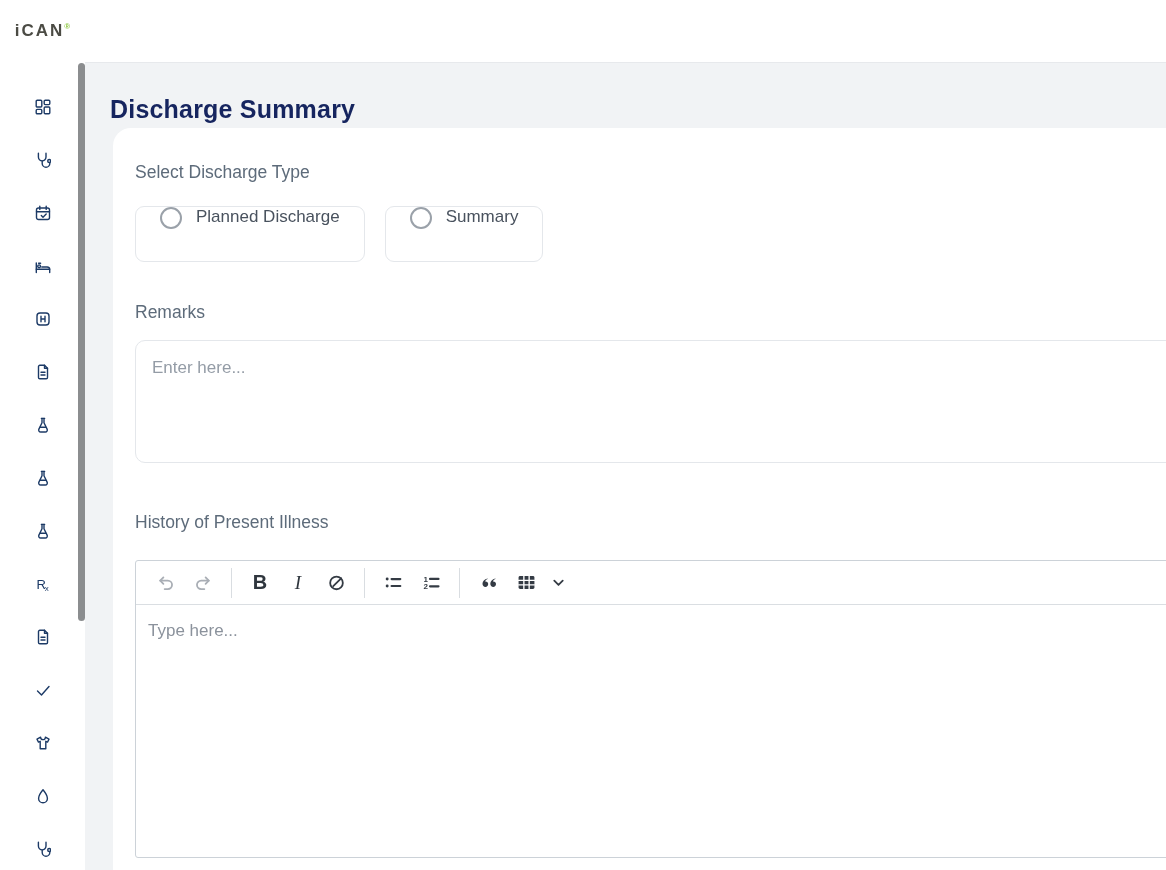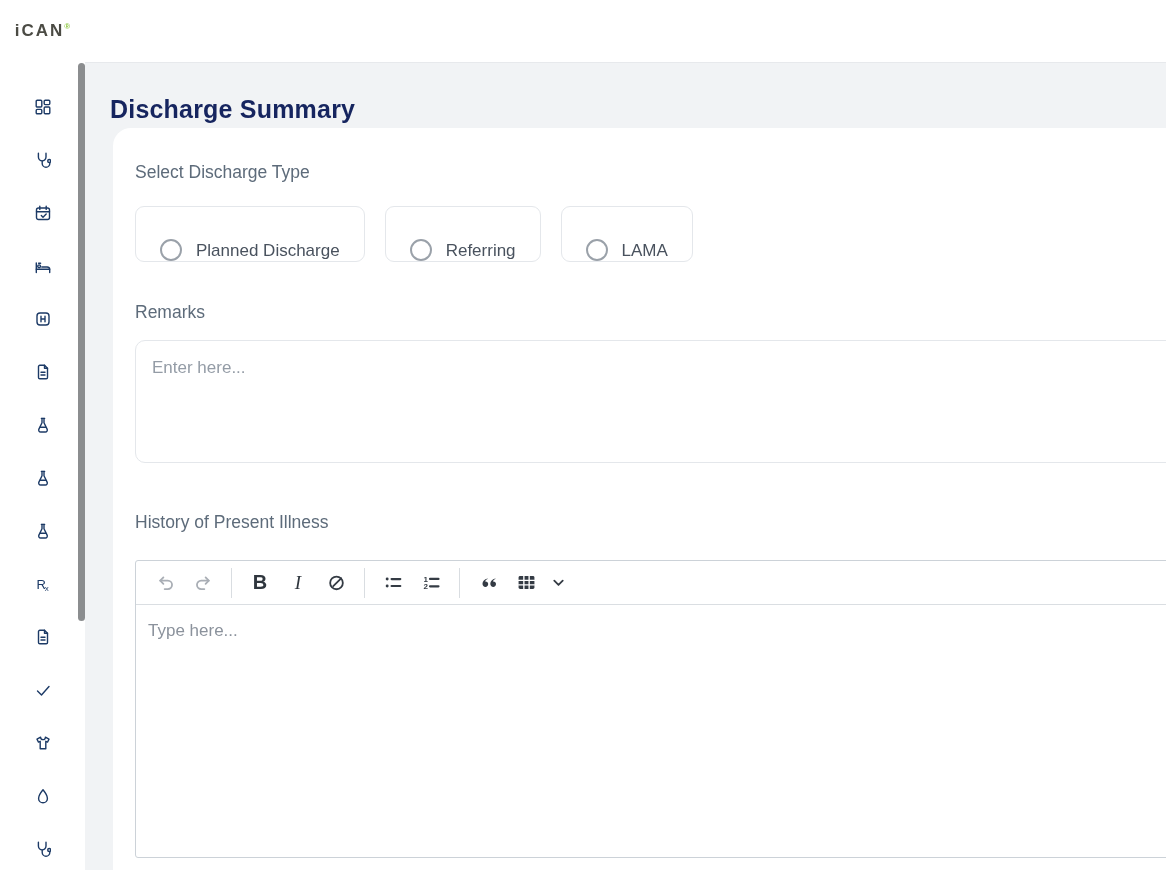--- a/index.html
+++ b/index.html
@@ -30,21 +30,21 @@
   .page-title { position:absolute; left:25px; top:20px; font-size:25px; font-weight:700;
     color:#16255f; letter-spacing:.2px;margin-top:12px; }
 
   .card { position:absolute; left:28px; top:65px; width:1400px; height:1100px;
     background:#ffffff; border-radius:18px 0 0 0; padding:34px 0 0 22px; }
 
   .field-label { color:#5d6b7a; font-size:17.5px; }
 
   .options { display:flex; gap:20px; margin-top:23px; }
   .option { height:56px; background:#fff; border:1px solid #e4e7eb; border-radius:9px;
-    display:flex; align-items:flex-end; gap:14px; padding:0 24px;
+    display:flex; align-items:flex-start; gap:14px; padding:0 24px;
     font-size:17px; color:#49525e; cursor:pointer; white-space:nowrap; }
   .radio { width:22px; height:22px; border:2px solid #9aa1a9; border-radius:50%;
     background:#fff; flex:0 0 auto; }
 
   .remarks-label { margin-top:40px; }
   .remarks-input { display:block; margin-top:17px; width:1240px; height:123px;
     border:1px solid #e4e7eb; border-radius:10px; padding:17px 16px;
     font-family:"Liberation Sans",sans-serif; font-size:17px; color:#3c4450;
     resize:none; outline:none; background:#fff; }
   .remarks-input::placeholder { color:#949ca6; }
@@ -193,25 +193,21 @@
 
     <div class="field-label">Select Discharge Type</div>
 
     <div class="options">
       <div class="option">
         <span class="radio"></span>
         <span>Planned Discharge</span>
       </div>
       <div class="option">
         <span class="radio"></span>
-        <span>Referring</span>
-      </div>
-      <div class="option">
-        <span class="radio"></span>
-        <span>LAMA</span>
+        <span>Summary</span>
       </div>
     </div>
 
     <div class="field-label remarks-label">Remarks</div>
     <textarea class="remarks-input" placeholder="Enter here..." style=""></textarea>
 
     <div class="field-label hpi-label">History of Present Illness</div>
 
     <div class="editor">
       <div class="toolbar">

